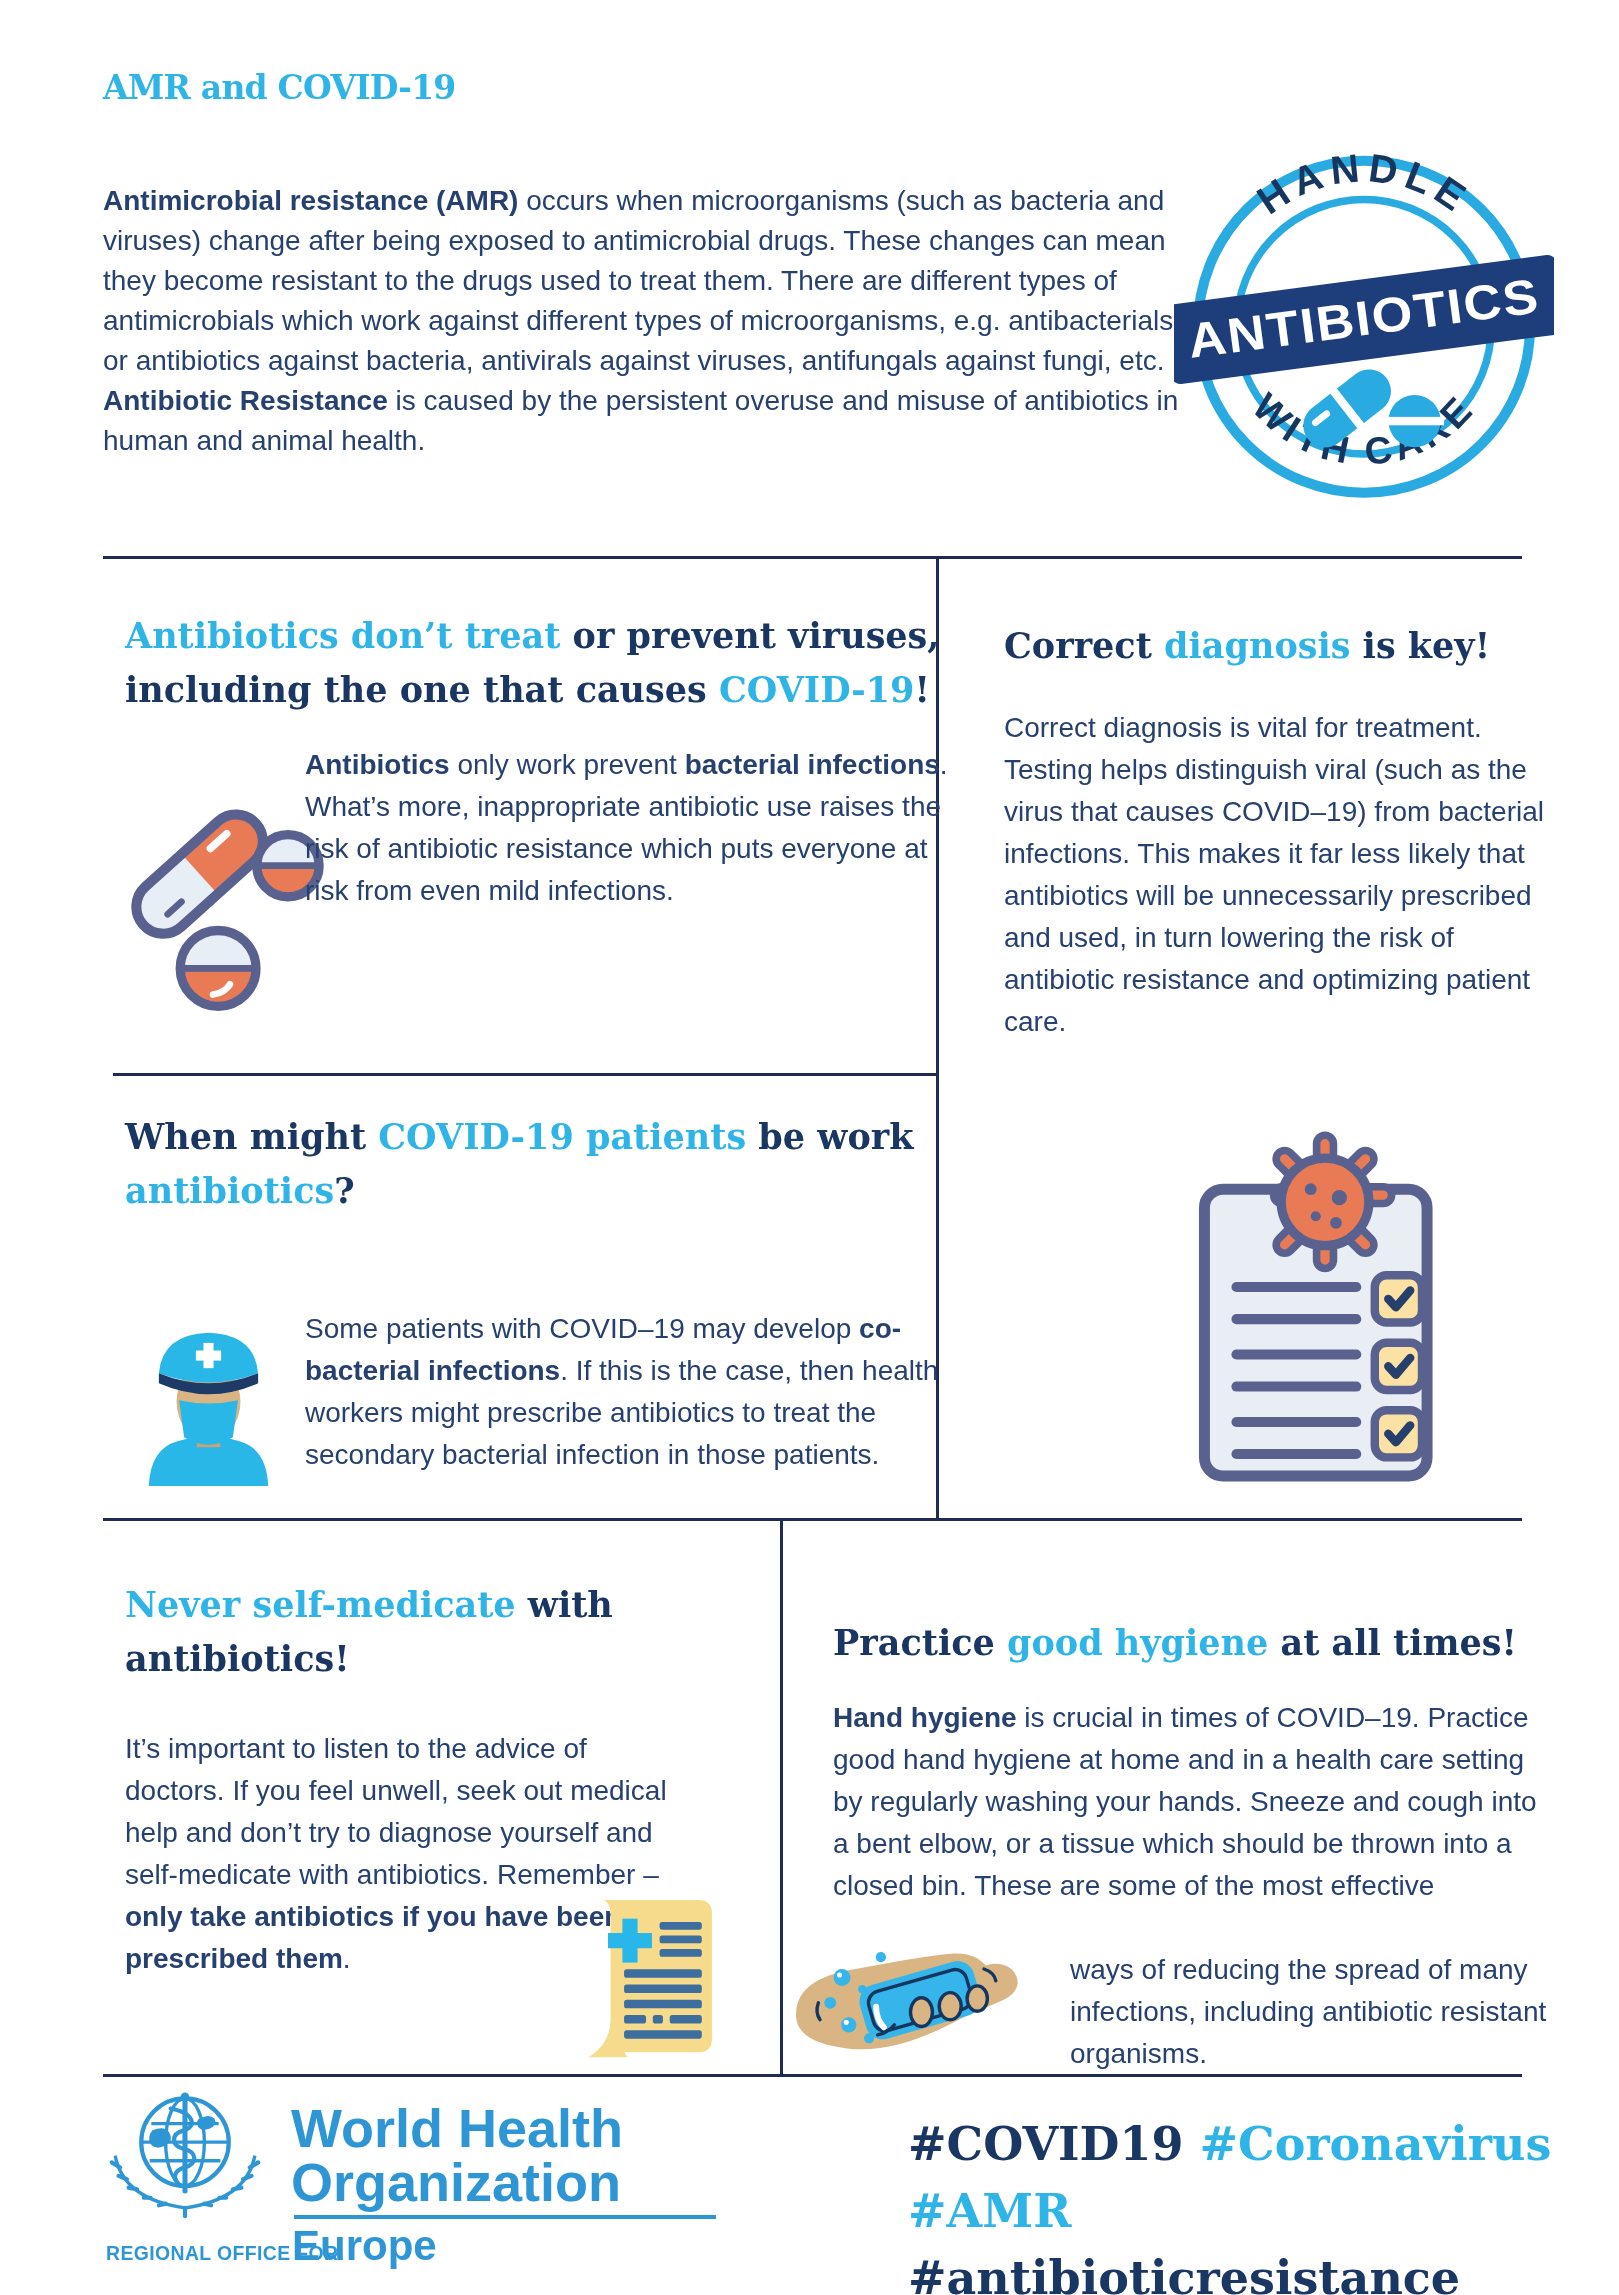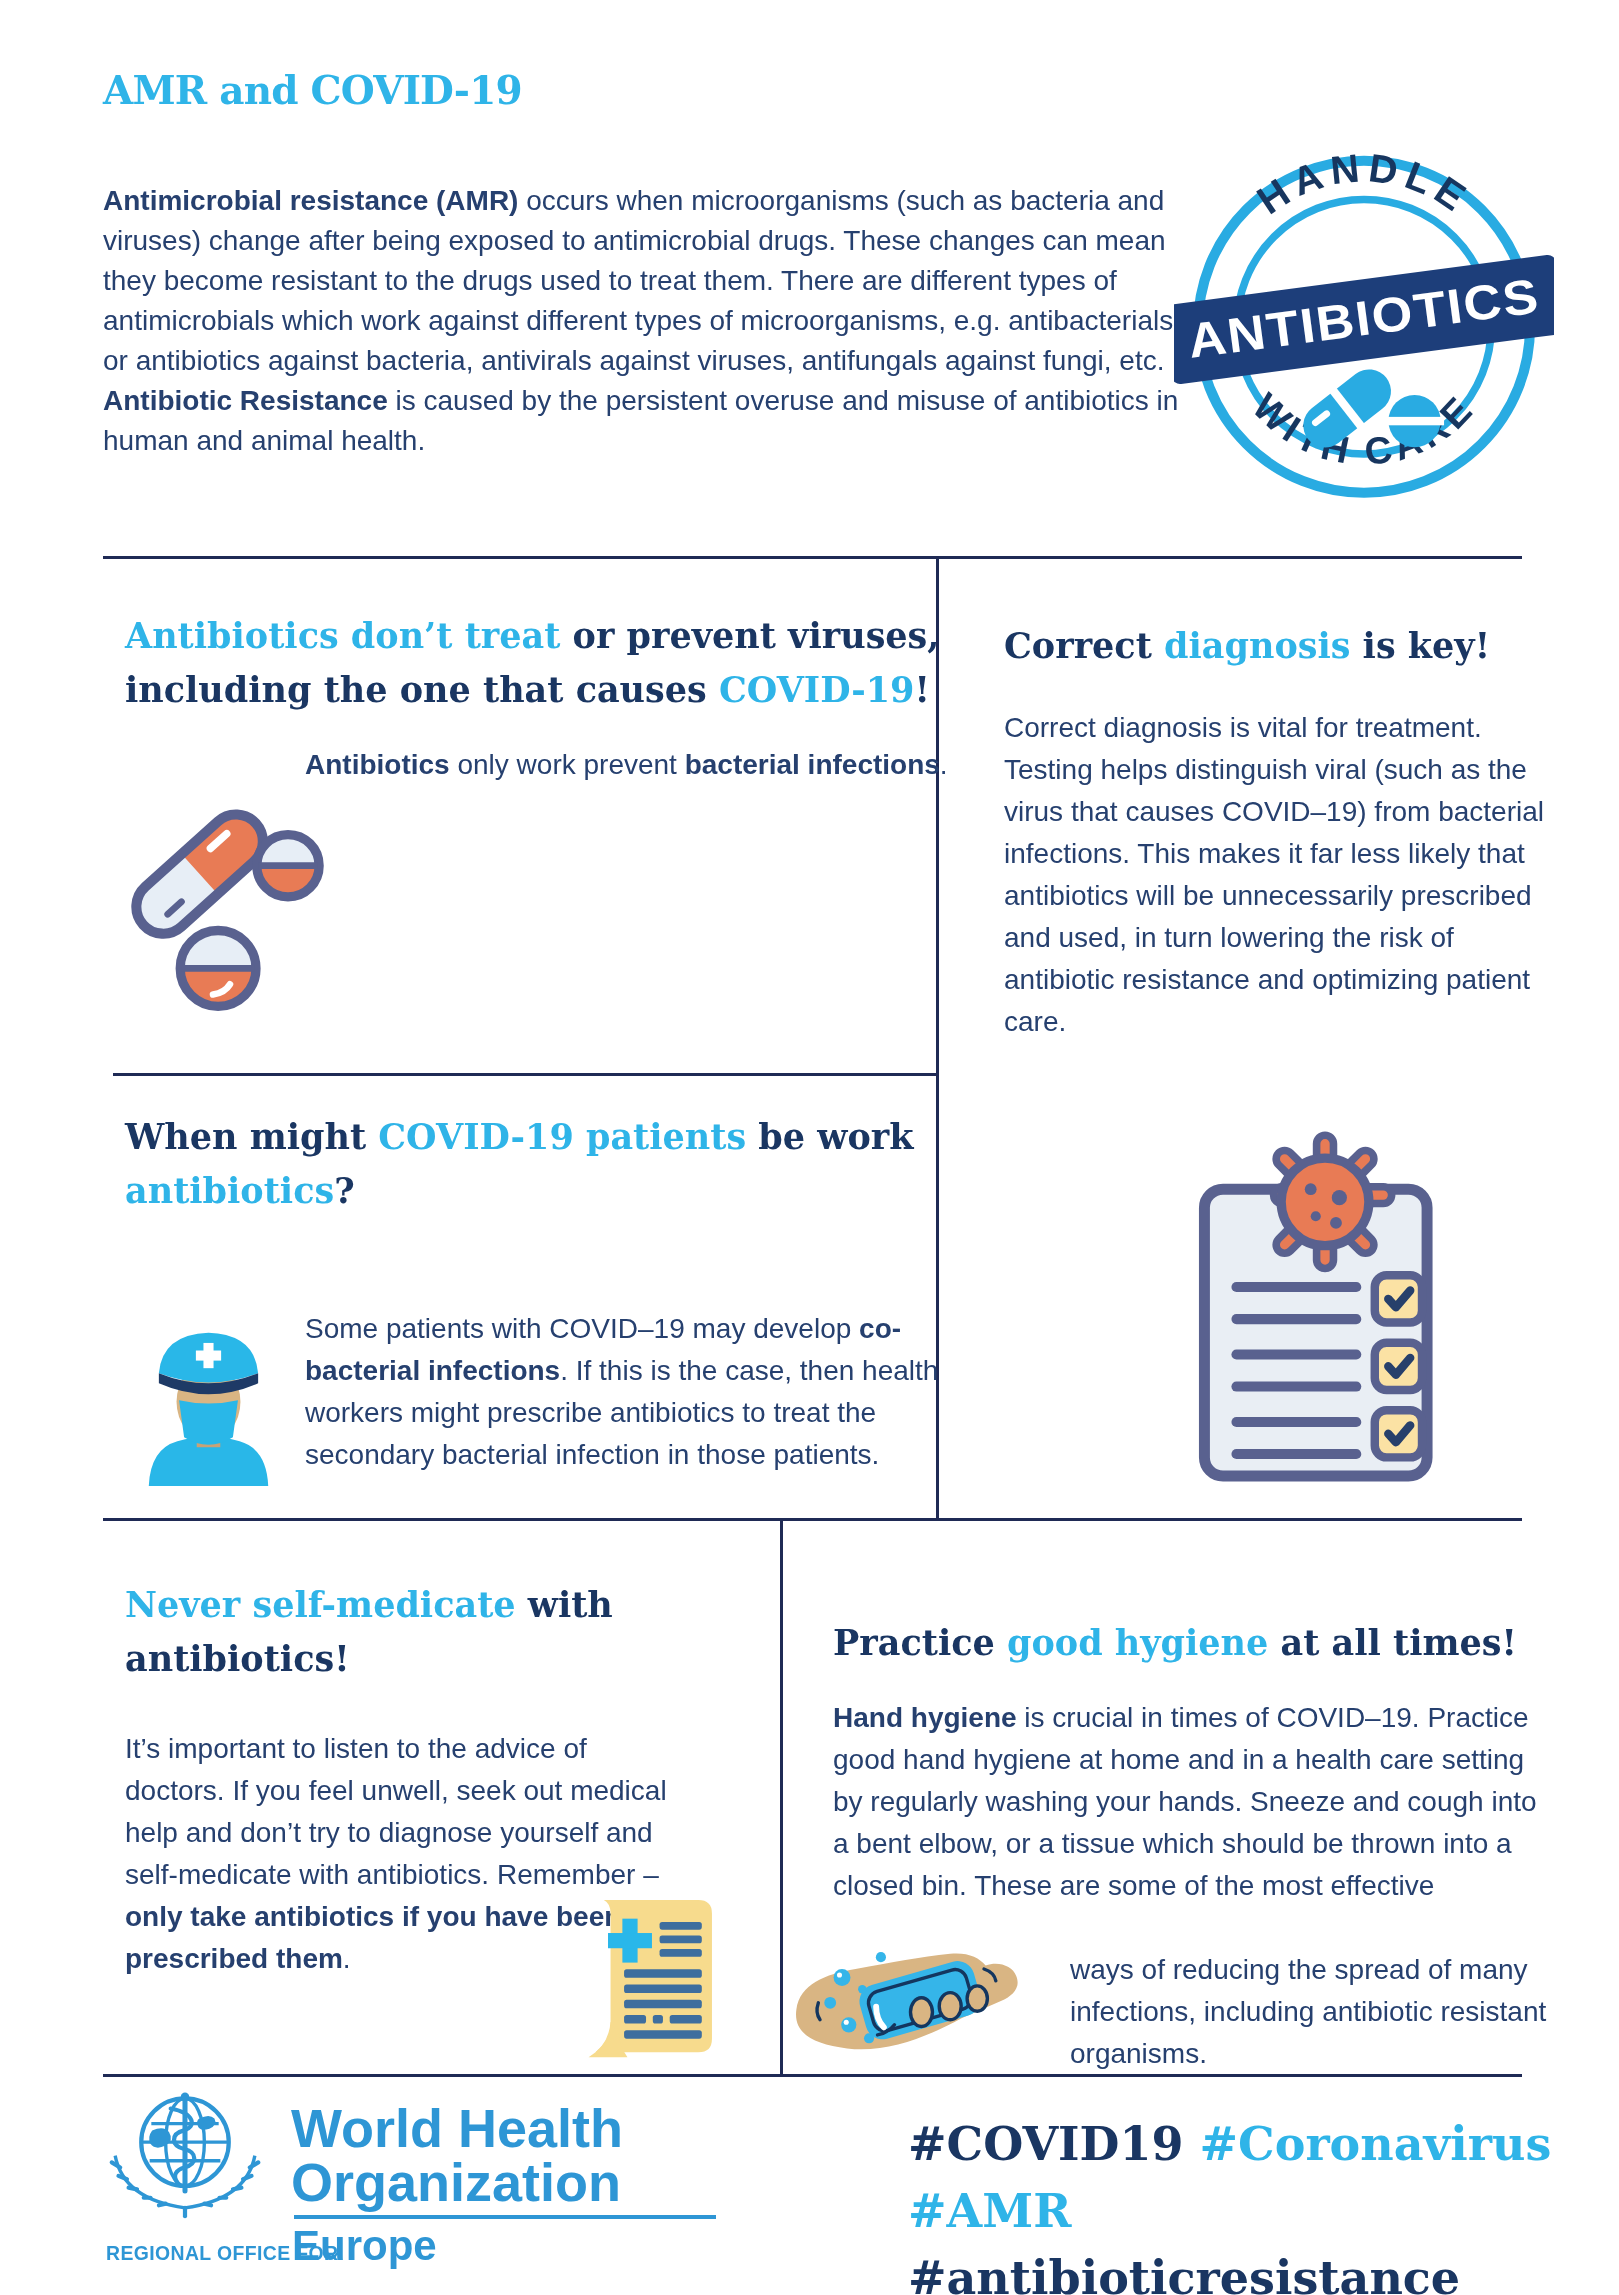--- a/index.html
+++ b/index.html
@@ -18,21 +18,21 @@
     --steel:#3E6E9E;
     --skin:#D9B583;
     --soap:#35B5E9;
   }
   *{margin:0;padding:0;box-sizing:border-box;}
   html,body{background:#ffffff;}
   .page{position:relative;width:1620px;height:2295px;background:#ffffff;overflow:hidden;
         font-family:"Liberation Sans","DejaVu Sans",sans-serif;}
   .abs{position:absolute;}
   .serif{font-family:"DejaVu Serif","Liberation Serif",serif;font-weight:700;}
-  .title{left:103px;top:71px;font-size:39px;line-height:1;color:var(--cyan);letter-spacing:-0.8px;}
+  .title{left:103px;top:71px;font-size:33px;line-height:1;color:var(--cyan);letter-spacing:-0.8px;}
   .intro{left:103px;top:181px;width:1076px;font-size:28px;line-height:40px;color:var(--body);}
   .h-rule{background:var(--divider);height:3.4px;}
   .v-rule{background:var(--divider);width:2.5px;}
   .sec-h{font-size:35px;line-height:54px;color:var(--navy);}
   .sec-body{font-size:28px;line-height:42px;color:var(--body);}
   .b{font-weight:700;}
   .c-cyan{color:var(--cyan);}
   .c-navy{color:var(--navy);}
   .who-wordmark{left:291px;top:2101px;font-weight:700;font-size:54px;line-height:54px;color:var(--who);}
   .who-underline{left:294px;top:2215px;width:422px;height:4.2px;background:var(--who);}
@@ -107,20 +107,21 @@
           <circle cx="122" cy="200" r="45" fill="#E7EEF6"></circle>
           <path d="M77,200 a45,45 0 0 0 90,0 z" fill="#E87B55"></path>
           <circle cx="122" cy="200" r="45" fill="none" stroke="#59618F" stroke-width="11"></circle>
           <line x1="79" y1="200" x2="165" y2="200" stroke="#59618F" stroke-width="8"></line>
           <path d="M116,231 q14,-2 20,-12" fill="none" stroke="#ffffff" stroke-width="8" stroke-linecap="round"></path>
         </g>
       </svg>
     </div>
     <div class="abs sec-body" style="left:305px;top:744px;width:645px;">
       <p><span class="b">Antibiotics</span><span> only work prevent </span><span class="b">bacterial infections</span><span>.</span></p>
+      <p><span>What’s more, inappropriate antibiotic use raises the risk of antibiotic resistance which puts everyone at risk from even mild infections.</span></p>
     </div>
   </div>
 
   <div>
     <div class="abs sec-h serif" style="left:125px;top:1110px;width:844px;"><span class="c-navy">When might </span><span class="c-cyan">COVID-19 patients</span><span class="c-navy"> be work </span><span class="c-cyan">antibiotics</span><span class="c-navy">?</span></div>
     <div class="abs" style="left:137px;top:1321px;">
       <svg width="143" height="165" viewBox="0 0 170 196">
         <path d="M14,196 Q16,152 48,143 Q85,132 122,143 Q154,152 156,196 Z" fill="#29B7E8"></path>
         <rect x="71" y="128" width="28" height="22" fill="#C9A276"></rect>
         <ellipse cx="85" cy="96" rx="38" ry="46" fill="#D9B583"></ellipse>

